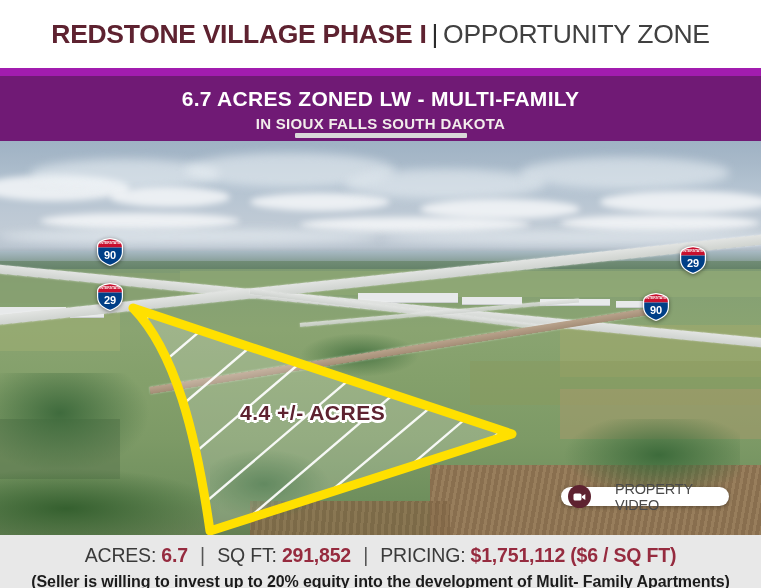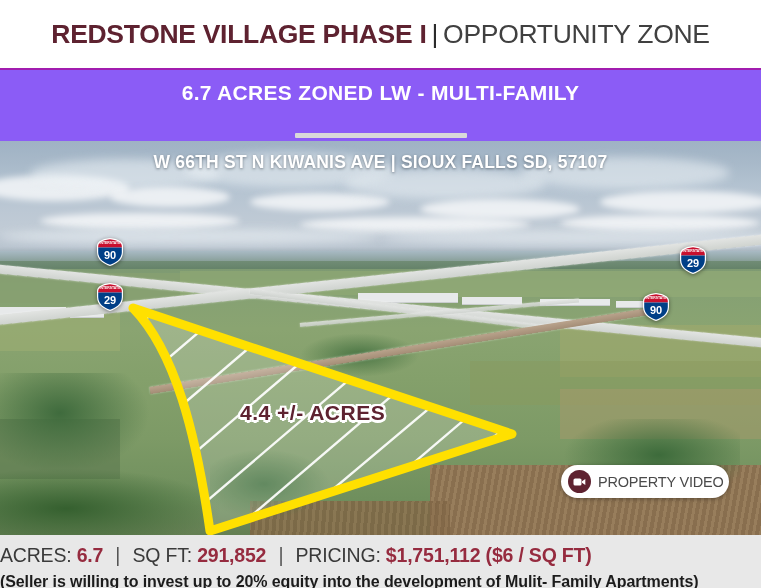--- a/index.html
+++ b/index.html
@@ -18,21 +18,21 @@
     font-size:26.5px; letter-spacing:-0.3px; white-space:nowrap;
     font-family:"Liberation Sans", sans-serif;
   }
   .ht-a { color:#5E2230; font-weight:bold;margin-top:22px; }
   .ht-pipe { color:#2b2b2b; font-weight:300; padding:0 5px; }
   .ht-b { color:#404040; font-weight:normal; }
 
   
   .banner {
     position:absolute; left:0; top:68px; width:761px; height:73px;
-    background:#8b5cf6; border-top:2px solid #a21caf;
+    background:#701a75; border-top:8px solid #a21caf;
     text-align:center; color:#ffffff;
   }
   .banner-l1 {
     margin-top:11px; font-size:21px; font-weight:bold; letter-spacing:0.3px;
     color:#ffffff;
   }
   .banner-l2 {
     margin-top:4px; font-size:15px; font-weight:bold; letter-spacing:0.3px;
     color:#f2eceb;
   }
@@ -112,38 +112,38 @@
   
   .address {
     position:absolute; left:0; top:152px; width:761px;
     text-align:center; color:#ffffff;
     font-size:17.5px; font-weight:bold; letter-spacing:0.2px;
     text-shadow:0 1px 3px rgba(40,50,60,.55);
   }
 
   
   .video-btn {
-    position:absolute; left:561px; top:465px;
-    width:168px; height:33px; border-radius:17px;
+    position:absolute; left:561px; top:487px;
+    width:168px; height:19px; border-radius:17px;
     background:#ffffff; box-shadow:0 1px 4px rgba(0,0,0,.35);
-    display:flex; align-items:center; padding-left:7px; gap:7px;
+    display:flex; align-items:center; padding-left:7px; gap:24px;
     cursor:pointer;
   }
   .video-circle {
     width:23px; height:23px; border-radius:50%; background:#5E2230;
     display:flex; align-items:center; justify-content:center; flex:0 0 auto;
   }
   .video-label {
     font-size:14.5px; color:#4a4a4a; letter-spacing:-0.2px; font-weight:normal;
   }
 
   
   .statsbar {
     position:absolute; left:0; top:535px; width:761px; height:53px;
-    background:#e8e8e8; 
+    background:#e8e8e8; text-align:center;
   }
   .stats-main {
     padding-top:9px; font-size:19.5px; color:#333333; letter-spacing:-0.2px;
     white-space:nowrap;
   }
   .st-lab { color:#3a3a3a; font-weight:normal; }
   .st-val { color:#962b3f; font-weight:bold; }
   .st-sep { color:#555; padding:0 7px; font-weight:normal; }
   .stats-sub {
     margin-top:6px; font-size:16px; color:#1c1c1c; font-weight:bold;
@@ -156,20 +156,21 @@
 <div class="flyer">
 
   <div class="header">
     <div class="header-title">
       <span class="ht-a">REDSTONE VILLAGE PHASE I</span><span class="ht-pipe">|</span><span class="ht-b">OPPORTUNITY ZONE</span>
     </div>
   </div>
 
   <div class="banner">
     <div class="banner-l1">6.7 ACRES ZONED LW - MULTI-FAMILY</div>
+    <div class="banner-l2">IN SIOUX FALLS SOUTH DAKOTA</div>
     <div class="banner-rule"></div>
   </div>
 
   <div class="photo">
 
     <div class="cloudband">
       <div class="cloud" style="left:-20px;  top:34px; width:150px; height:26px;"></div>
       <div class="cloud2" style="left:30px;   top:18px; width:190px; height:30px;"></div>
       <div class="cloud" style="left:110px;  top:46px; width:120px; height:20px;"></div>
       <div class="cloud2" style="left:185px;  top:12px; width:210px; height:34px;"></div>
@@ -287,21 +288,20 @@
         <path d="M2 9 C2 5 6 2 15 1 C24 2 28 5 28 9 L28 15 C28 23 21 27 15 29 C9 27 2 23 2 15 Z" fill="#ffffff"></path>
         <path d="M3.2 9.2 C3.2 5.8 6.8 3.2 15 2.3 C23.2 3.2 26.8 5.8 26.8 9.2 L26.8 10.6 L3.2 10.6 Z" fill="#C8102E"></path>
         <path d="M3.2 10.6 L26.8 10.6 L26.8 15 C26.8 22.2 20.5 25.9 15 27.8 C9.5 25.9 3.2 22.2 3.2 15 Z" fill="#003F87"></path>
         <text x="15" y="6.6" font-family="Liberation Sans, sans-serif" font-size="3.4" font-weight="bold" fill="#ffffff" text-anchor="middle">INTERSTATE</text>
         <text x="15" y="22.2" font-family="Liberation Sans, sans-serif" font-size="11" font-weight="bold" fill="#ffffff" text-anchor="middle">90</text>
       </svg>
     </div>
 
   </div>
 
-  <div class="address">W 66TH ST N KIWANIS AVE | SIOUX FALLS SD, 57107</div>
 
   <div class="acre-label">4.4 +/- ACRES</div>
 
   <div class="video-btn">
     <span class="video-circle">
       <svg width="13" height="10" viewBox="0 0 13 10">
         <rect x="0.5" y="1.5" width="8" height="7" rx="1.6" fill="#ffffff"></rect>
         <path d="M9 4.2 L12.3 2.1 L12.3 7.9 L9 5.8 Z" fill="#ffffff"></path>
       </svg>
     </span>

